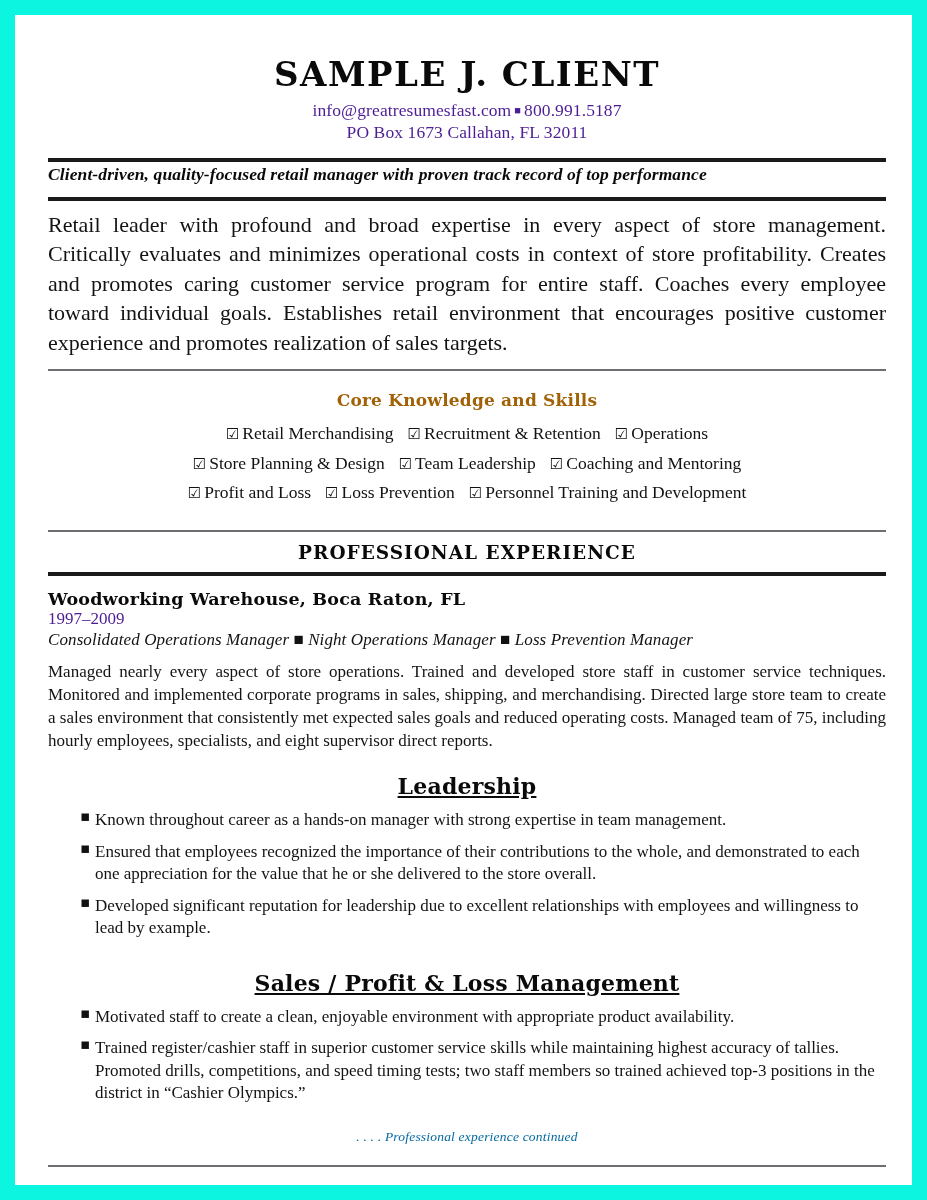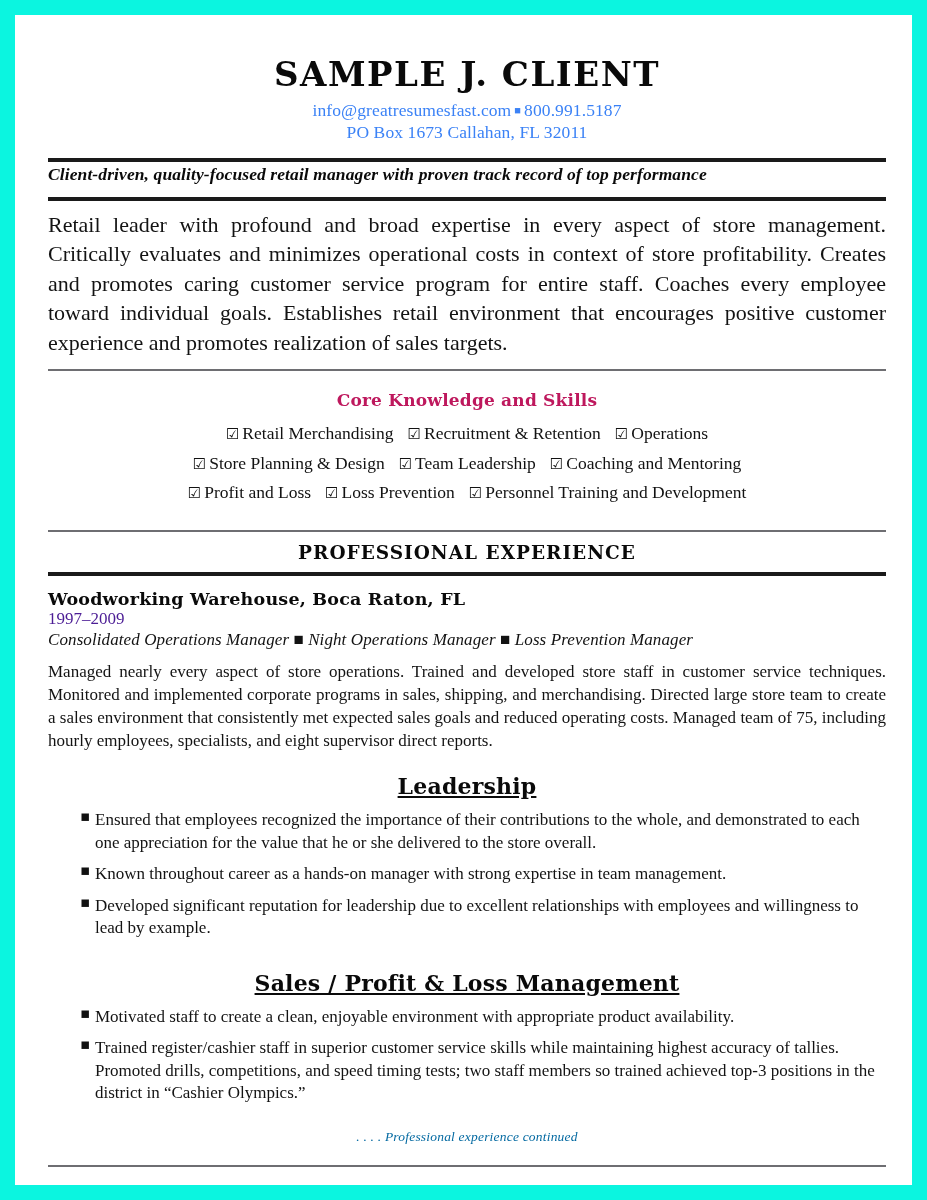--- a/index.html
+++ b/index.html
@@ -37,21 +37,21 @@
     font-weight: bold;
     font-size: 34px;
     letter-spacing: 1.5px;
     color: #0a0a0a;
     margin-top: 40px;
     line-height: 1.12;
   }
   .contact {
     text-align: center;
     font-size: 17.5px;
-    color: #3b82f6;
+    color: #4c1d95;
     line-height: 1.28;
     margin-top: 6px;
     letter-spacing: 0.1px;
   }
   .sq {
     font-size: 11px;
     vertical-align: 2px;
     padding: 0 3px;
   }
 
@@ -94,21 +94,21 @@
     color: #131313;
     padding: 9px 0 12px 0;
   }
 
   
   .core-head {
     text-align: center;
     font-family: "DejaVu Serif", "Liberation Serif", serif;
     font-weight: bold;
     font-size: 17px;
-    color: #be185d;
+    color: #a16207;
     padding: 19px 0 9px 0;
     letter-spacing: 0.2px;
   }
   .skill-row {
     text-align: center;
     font-size: 17.5px;
     color: #121212;
     line-height: 1.0;
     padding: 6px 0;
     white-space: nowrap;
@@ -265,22 +265,22 @@
       <div class="job-head">
         <div class="employer">Woodworking Warehouse, Boca Raton, FL</div>
         <div class="dates">1997–2009</div>
       </div>
       <div class="titles">Consolidated Operations Manager ■ Night Operations Manager ■ Loss Prevention Manager</div>
       <div class="job-desc">Managed nearly every aspect of store operations. Trained and developed store staff in customer service techniques. Monitored and implemented corporate programs in sales, shipping, and merchandising. Directed large store team to create a sales environment that consistently met expected sales goals and reduced operating costs. Managed team of 75, including hourly employees, specialists, and eight supervisor direct reports.</div>
 
       <div>
         <div class="sub-head">Leadership</div>
         <ul class="bullets">
+          <li>Known throughout career as a hands-on manager with strong expertise in team management.</li>
           <li>Ensured that employees recognized the importance of their contributions to the whole, and demonstrated to each one appreciation for the value that he or she delivered to the store overall.</li>
-          <li>Known throughout career as a hands-on manager with strong expertise in team management.</li>
           <li>Developed significant reputation for leadership due to excellent relationships with employees and willingness to lead by example.</li>
         </ul>
       </div>
 
       <div>
         <div class="sub-head">Sales / Profit &amp; Loss Management</div>
         <ul class="bullets">
           <li>Motivated staff to create a clean, enjoyable environment with appropriate product availability.</li>
           <li>Trained register/cashier staff in superior customer service skills while maintaining highest accuracy of tallies. Promoted drills, competitions, and speed timing tests; two staff members so trained achieved top-3 positions in the district in “Cashier Olympics.”</li>
         </ul>

